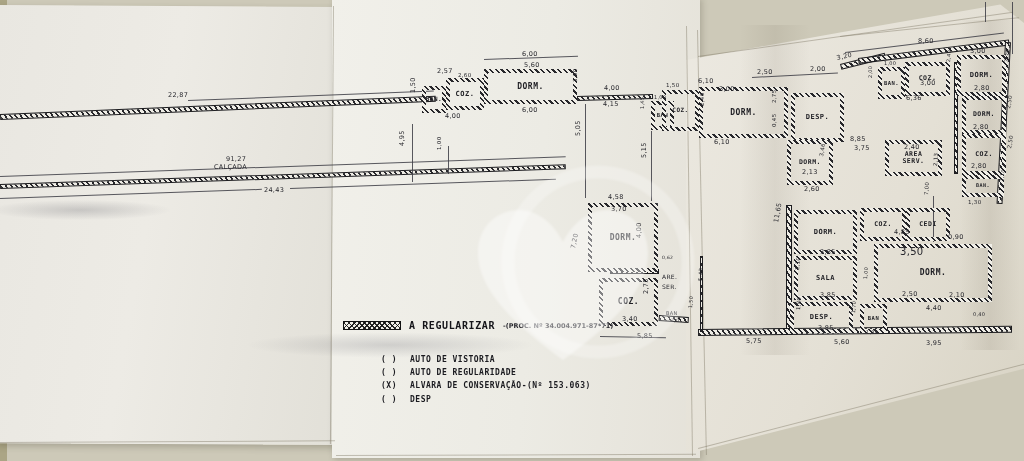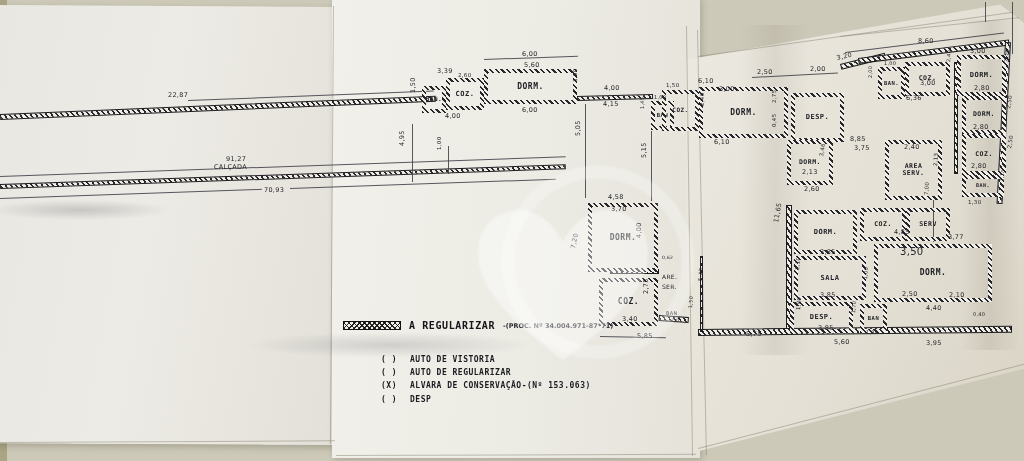--- a/index.html
+++ b/index.html
@@ -140,52 +140,52 @@
       </div>
       <div class="room" style="left: 962px; top: 134px; width: 44px; height: 41px;">
         <span class="room-label" style="font-size: 6.5px;">COZ.</span>
       </div>
       <div class="room" style="left: 962px; top: 175px; width: 42px; height: 22px;">
         <span class="room-label" style="font-size: 5px;">BAN.</span>
       </div>
       <div class="room" style="left: 787px; top: 140px; width: 46px; height: 45px;">
         <span class="room-label" style="font-size: 6.5px;">DORM.</span>
       </div>
-      <div class="room" style="left: 885px; top: 140px; width: 57px; height: 60px;">
+      <div class="room" style="left: 885px; top: 140px; width: 57px; height: 36px;">
         <span class="room-label" style="font-size: 6.5px;">AREA
 SERV.</span>
       </div>
       <div class="room" style="left: 794px; top: 210px; width: 63px; height: 44px;">
         <span class="room-label" style="font-size: 7px;">DORM.</span>
       </div>
       <div class="room" style="left: 860px; top: 208px; width: 46px; height: 33px;">
         <span class="room-label" style="font-size: 6.5px;">COZ.</span>
       </div>
       <div class="room" style="left: 906px; top: 208px; width: 44px; height: 33px;">
-        <span class="room-label" style="font-size: 6.5px;">SERV</span>
+        <span class="room-label" style="font-size: 6.5px;">CEDI</span>
       </div>
       <div class="room" style="left: 874px; top: 244px; width: 118px; height: 58px;">
         <span class="room-label" style="font-size: 8px;">DORM.</span>
       </div>
-      <div class="room" style="left: 794px; top: 256px; width: 72px; height: 44px;">
+      <div class="room" style="left: 794px; top: 256px; width: 63px; height: 44px;">
         <span class="room-label" style="font-size: 7px;">SALA</span>
       </div>
       <div class="room" style="left: 790px; top: 302px; width: 63px; height: 31px;">
         <span class="room-label" style="font-size: 7px;">DESP.</span>
       </div>
       <div class="room" style="left: 860px; top: 304px; width: 27px; height: 29px;">
         <span class="room-label" style="font-size: 5.5px;">BAN</span>
       </div>
       <div class="dim" style="left: 168px; top: 92px; font-size: 6.5px;">22,87</div>
       <div class="dim" style="left: 226px; top: 156px; font-size: 6.5px;">91,27</div>
       <div class="dim" style="left: 214px; top: 164px; font-size: 6.5px;">CALÇADA</div>
-      <div class="dim" style="left: 264px; top: 187px; font-size: 6.5px;">70,93</div>
+      <div class="dim" style="left: 264px; top: 187px; font-size: 6.5px;">24,43</div>
       <div class="dim" style="left: 522px; top: 51px; font-size: 6.5px;">6,00</div>
       <div class="dim" style="left: 524px; top: 62px; font-size: 6.5px;">5,60</div>
-      <div class="dim" style="left: 437px; top: 68px; font-size: 6.5px;">3,39</div>
+      <div class="dim" style="left: 437px; top: 68px; font-size: 6.5px;">2,57</div>
       <div class="dim" style="left: 458px; top: 73px; font-size: 5.5px;">2,60</div>
       <div class="dim" style="left: 410px; top: 93px; transform: rotate(-90deg); font-size: 6.5px;">1,50</div>
       <div class="dim" style="left: 445px; top: 113px; font-size: 6.5px;">4,00</div>
       <div class="dim" style="left: 522px; top: 107px; font-size: 6.5px;">6,00</div>
       <div class="dim" style="left: 573px; top: 82px; transform: rotate(-90deg); font-size: 5.5px;">3,00</div>
       <div class="dim" style="left: 399px; top: 146px; transform: rotate(-90deg); font-size: 6.5px;">4,95</div>
       <div class="dim" style="left: 437px; top: 150px; transform: rotate(-90deg); font-size: 5.5px;">1,00</div>
       <div class="dim" style="left: 604px; top: 85px; font-size: 6.5px;">4,00</div>
       <div class="dim" style="left: 603px; top: 101px; font-size: 6.5px;">4,15</div>
       <div class="dim" style="left: 654px; top: 95px; font-size: 5px;">1,00</div>
@@ -237,49 +237,49 @@
       <div class="dim" style="left: 819px; top: 156px; transform: rotate(-80deg); font-size: 5.5px;">3,46</div>
       <div class="dim" style="left: 804px; top: 186px; font-size: 6.5px;">2,60</div>
       <div class="dim" style="left: 773px; top: 222px; transform: rotate(-80deg); font-size: 6.5px;">11,65</div>
       <div class="dim" style="left: 820px; top: 249px; font-size: 6.5px;">3,85</div>
       <div class="dim" style="left: 795px; top: 270px; transform: rotate(-85deg); font-size: 5.5px;">2,10</div>
       <div class="dim" style="left: 820px; top: 292px; font-size: 6.5px;">3,85</div>
       <div class="dim" style="left: 796px; top: 310px; transform: rotate(-85deg); font-size: 5.5px;">1,80</div>
       <div class="dim" style="left: 818px; top: 325px; font-size: 6.5px;">3,85</div>
       <div class="dim" style="left: 894px; top: 229px; font-size: 6.5px;">4,85</div>
       <div class="dim" style="left: 900px; top: 247px; font-size: 10px;">3,50</div>
-      <div class="dim" style="left: 948px; top: 234px; font-size: 6.5px;">3,77</div>
+      <div class="dim" style="left: 948px; top: 234px; font-size: 6.5px;">0,90</div>
       <div class="dim" style="left: 902px; top: 291px; font-size: 6.5px;">2,50</div>
       <div class="dim" style="left: 949px; top: 292px; font-size: 6.5px;">2,10</div>
       <div class="dim" style="left: 926px; top: 305px; font-size: 6.5px;">4,40</div>
       <div class="dim" style="left: 973px; top: 312px; font-size: 5px;">0,40</div>
       <div class="dim" style="left: 863px; top: 279px; transform: rotate(-85deg); font-size: 5px;">1,00</div>
       <div class="dim" style="left: 851px; top: 313px; transform: rotate(-85deg); font-size: 5px;">1,70</div>
       <div class="dim" style="left: 866px; top: 330px; font-size: 5px;">1,30</div>
       <div class="dim" style="left: 834px; top: 339px; font-size: 6.5px;">5,60</div>
       <div class="dim" style="left: 926px; top: 340px; font-size: 6.5px;">3,95</div>
-      <div class="dim" style="left: 746px; top: 331px; font-size: 6.5px;">5,75</div>
+      <div class="dim" style="left: 746px; top: 338px; font-size: 6.5px;">5,75</div>
       <div class="dim" style="left: 698px; top: 281px; transform: rotate(-85deg); font-size: 5.5px;">5,43</div>
       <div class="dim" style="left: 688px; top: 308px; transform: rotate(-85deg); font-size: 5px;">1,50</div>
       <div class="dim" style="left: 924px; top: 195px; transform: rotate(-85deg); font-size: 5.5px;">7,00</div>
     </div>
 
   <div class="legend">
     <div class="legend-row" style="top:4px;">
       <span class="swatch crosshatch"></span>
       <span class="legend-main">A REGULARIZAR</span>
       <span class="legend-small">-(PROC. Nº 34.004.971-87*71)</span>
     </div>
     <div class="check-row" style="top:39px;">
       <span class="check-mark">(  )</span>
       <span>AUTO DE VISTORIA</span>
     </div>
     <div class="check-row" style="top:52px;">
       <span class="check-mark">(  )</span>
-      <span>AUTO DE REGULARIZAR</span>
+      <span>AUTO DE REGULARIDADE</span>
     </div>
     <div class="check-row" style="top:65px;">
       <span class="check-mark">(X)</span>
       <span>ALVARA DE CONSERVAÇÃO-(Nº 153.063)</span>
     </div>
     <div class="check-row" style="top:79px;">
       <span class="check-mark">(  )</span>
       <span>DESP</span>
     </div>
   </div>

